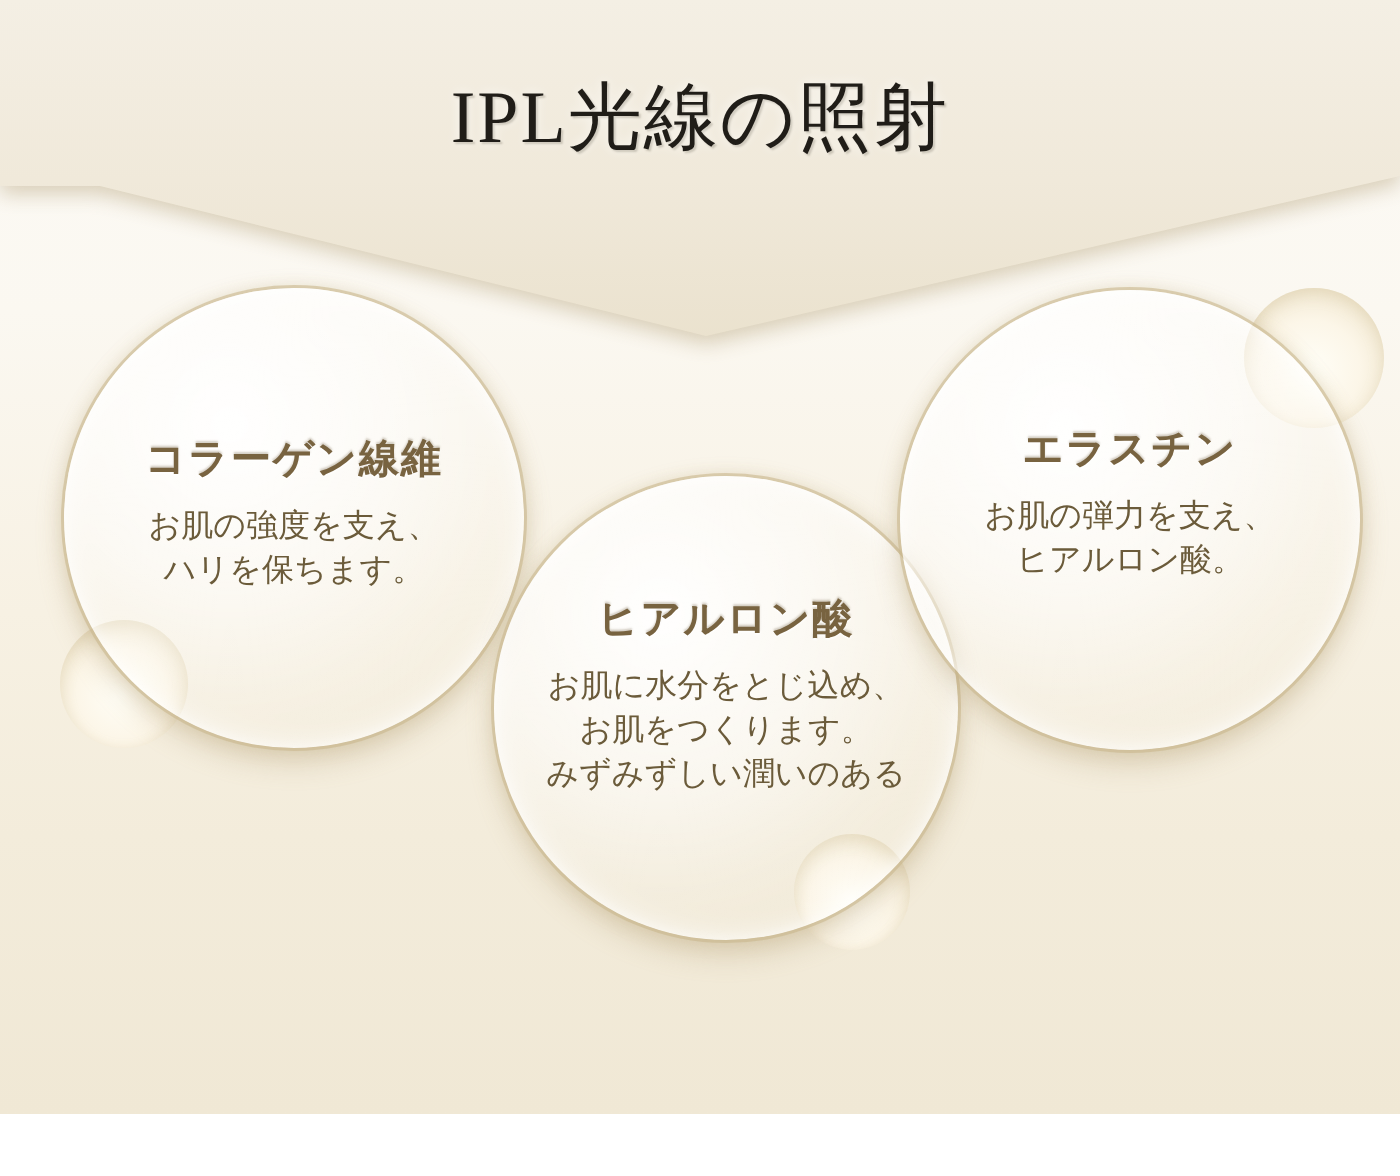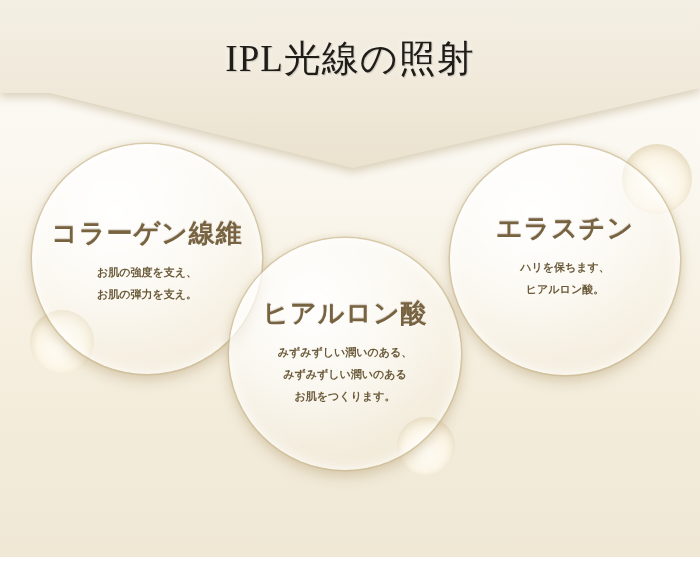--- a/index.html
+++ b/index.html
@@ -57,42 +57,42 @@
     background:
       radial-gradient(circle at 36% 30%, rgba(255,255,255,0.95) 0%, rgba(255,255,255,0.55) 38%, rgba(255,255,255,0.14) 62%, rgba(255,255,255,0) 76%),
       radial-gradient(circle at 50% 50%, rgba(255,255,255,0) 68%, rgba(255,255,255,0.85) 86%, rgba(238,229,206,0.55) 96%, rgba(221,207,173,0.7) 100%);
     box-shadow:
       0 0 0 1.5px rgba(201,184,142,0.6),
       0 0 9px rgba(196,177,132,0.35),
       0 7px 14px rgba(167,144,96,0.32),
       inset 0 0 14px rgba(255,255,255,0.9);
   }
   .circle-1 { left: 32px;  top: 144px; width: 230px; height: 230px; }
-  .circle-2 { left: 229px; top: 238px; width: 232px; height: 232px; }
+  .circle-2 { left: 247px; top: 238px; width: 232px; height: 232px; }
   .circle-3 { left: 450px; top: 145px; width: 230px; height: 230px; }
   .circle-text {
     position: absolute;
     left: 0; right: 0;
     text-align: center;
   }
   .circle-1 .circle-text { top: 72px; }
   .circle-2 .circle-text { top: 58px; }
   .circle-3 .circle-text { top: 66px; }
   .circle-title {
     margin: 0;
-    font-size: 26px;
+    font-size: 20px;
     font-weight: bold;
     letter-spacing: 1px;
     color: #786340;
     text-shadow: 0 1px 1px rgba(255,255,255,0.7), 0 -1px 1px rgba(92,72,40,0.25);
   }
   .circle-body {
     margin-top: 10px;
-    font-size: 11px;
-    font-weight: bold;
+    font-size: 16px;
+    font-weight: normal;
     line-height: 22px;
     color: #6b5b3a;
     letter-spacing: 0px;
   }
   
   .bubble-sm {
     position: absolute;
     border-radius: 50%;
     background: radial-gradient(circle at 48% 58%,
       rgba(255,254,247,1) 0%, rgba(252,246,232,1) 45%,
@@ -113,42 +113,42 @@
 
   <div class="bubble-sm bubble-sm-1"></div>
   <div class="bubble-sm bubble-sm-2"></div>
   <div class="bubble-sm bubble-sm-3"></div>
 
   <div class="circle circle-1">
     <div class="circle-text">
       <h2 class="circle-title">コラーゲン線維</h2>
       <div class="circle-body">
         <div>お肌の強度を支え、</div>
-        <div>お肌の弾力を支え。</div>
+        <div>ハリを保ちます。</div>
         <div></div>
       </div>
     </div>
   </div>
 
   <div class="circle circle-2">
     <div class="circle-text">
       <h2 class="circle-title">ヒアルロン酸</h2>
       <div class="circle-body">
-        <div>みずみずしい潤いのある、</div>
+        <div>お肌に水分をとじ込め、</div>
+        <div>お肌をつくります。</div>
         <div>みずみずしい潤いのある</div>
-        <div>お肌をつくります。</div>
       </div>
     </div>
   </div>
 
   <div class="circle circle-3">
     <div class="circle-text">
       <h2 class="circle-title">エラスチン</h2>
       <div class="circle-body">
-        <div>ハリを保ちます、</div>
+        <div>お肌の弾力を支え、</div>
         <div>ヒアルロン酸。</div>
       </div>
     </div>
   </div>
 
   <div class="band-wrap">
     <div class="band"></div>
   </div>
 
   <h1 class="page-title">IPL光線の照射</h1>

